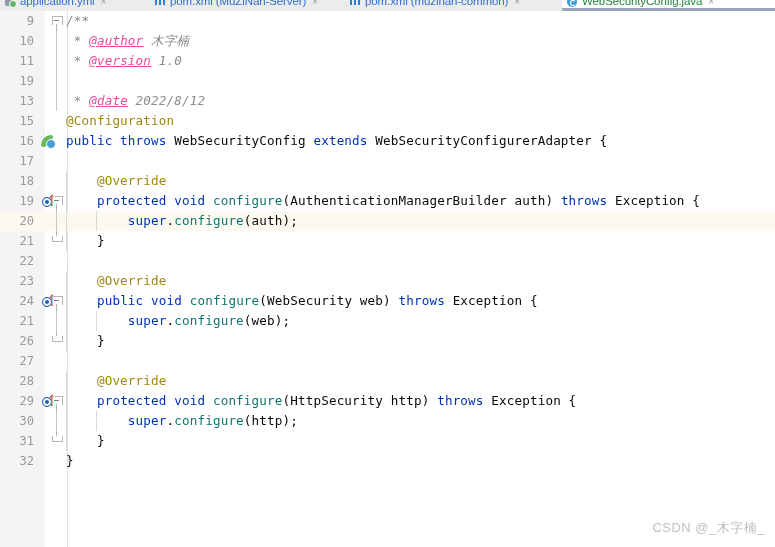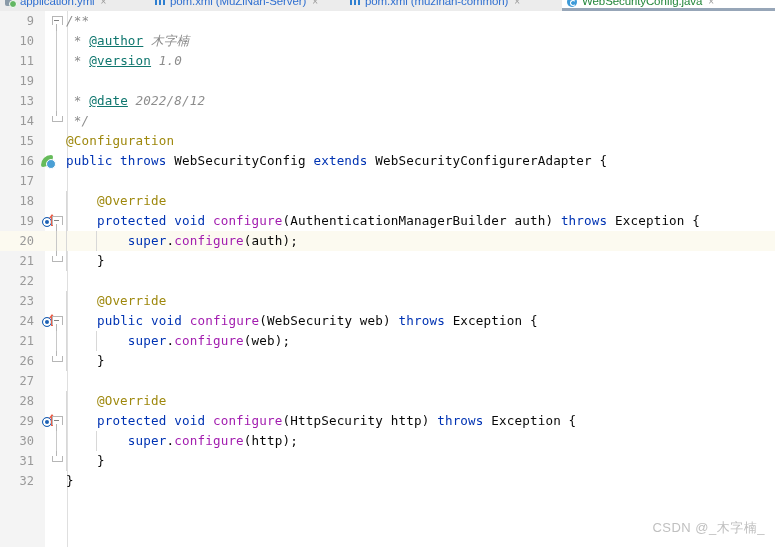--- a/index.html
+++ b/index.html
@@ -113,23 +113,23 @@
   .code {
     position: absolute; left: 66px; top: 0;
     font-size: 12.6px; color: #080808;
     font-family: "DejaVu Sans Mono", "Liberation Mono", monospace;
     letter-spacing: 0.15px;
   }
 
   
   .kw   { color: #0033b3; }
   .anno { color: #9e880d; }
-  .meth { color: #a21caf; }
+  .meth { color: #0f766e; }
   .cmt  { color: #8c8c8c; font-style: italic; }
-  .tag  { color: #0f766e; text-decoration: underline; }
+  .tag  { color: #ec4899; font-style: italic; text-decoration: underline; }
   .plain{ color: #080808; }
 
   
   .marker { position: absolute; top: 0; height: 20px; width: 20px; }
   .m-override { left: 40px; }
   .m-override .dot {
     position: absolute; left: 2px; top: 6px;
     width: 8px; height: 8px; border-radius: 50%;
     background: #1c61b5; box-shadow: inset 0 0 0 2px #ffffff;
     border: 1px solid #1c61b5;
@@ -237,21 +237,20 @@
 
 <div class="editor">
   <div class="gutter-bg"></div>
   <div class="gutter-sep"></div>
   <div class="rows" id="rows-host">
       <div class="row"><div class="lno">9</div><div class="fold open-top"><span class="box"></span><span class="tail"></span></div><div class="code"><span class="cmt">/**</span></div></div>
       <div class="row"><div class="lno">10</div><div class="fold line"><span class="tail"></span></div><div class="code"><span class="cmt"> * </span><span class="tag">@author</span><span class="cmt"> 木字楠</span></div></div>
       <div class="row"><div class="lno">11</div><div class="fold line"><span class="tail"></span></div><div class="code"><span class="cmt"> * </span><span class="tag">@version</span><span class="cmt"> 1.0</span></div></div>
       <div class="row"><div class="lno">19</div><div class="fold line"><span class="tail"></span></div></div>
       <div class="row"><div class="lno">13</div><div class="fold line"><span class="tail"></span></div><div class="code"><span class="cmt"> * </span><span class="tag">@date</span><span class="cmt"> 2022/8/12</span></div></div>
-      <div class="row"><div class="lno">14</div><div class="fold close-end"><span class="tail"></span><span class="cap"></span></div><div class="code"><span class="cmt"> */</span></div></div>
       <div class="row"><div class="lno">15</div><div class="code"><span class="anno">@Configuration</span></div></div>
       <div class="row"><div class="lno">16</div><div class="marker m-bean"><span class="leaf"></span><span class="badge"></span></div><div class="code"><span class="kw">public throws </span><span class="plain">WebSecurityConfig </span><span class="kw">extends </span><span class="plain">WebSecurityConfigurerAdapter {</span></div></div>
       <div class="row"><div class="lno">17</div><div class="code"></div></div>
       <div class="row"><div class="lno">18</div><div class="iguide" style="left: 66px;"></div><div class="code"><span class="anno">    @Override</span></div></div>
       <div class="row"><div class="lno">19</div><div class="marker m-override"><span class="dot"></span><span class="arrow"></span></div><div class="fold open-top"><span class="box"></span><span class="tail"></span></div><div class="iguide" style="left: 66px;"></div><div class="code"><span class="plain">    </span><span class="kw">protected void </span><span class="meth">configure</span><span class="plain">(AuthenticationManagerBuilder auth) </span><span class="kw">throws </span><span class="plain">Exception {</span></div></div>
       <div class="row current"><div class="lno">20</div><div class="fold line"><span class="tail"></span></div><div class="iguide" style="left: 66px;"></div><div class="iguide" style="left: 96.32px;"></div><div class="code"><span class="plain">        </span><span class="kw">super</span><span class="plain">.</span><span class="meth">configure</span><span class="plain">(auth);</span></div></div>
       <div class="row"><div class="lno">21</div><div class="fold close-end"><span class="tail"></span><span class="cap"></span></div><div class="iguide" style="left: 66px;"></div><div class="code"><span class="plain">    }</span></div></div>
       <div class="row"><div class="lno">22</div><div class="code"></div></div>
       <div class="row"><div class="lno">23</div><div class="iguide" style="left: 66px;"></div><div class="code"><span class="anno">    @Override</span></div></div>
       <div class="row"><div class="lno">24</div><div class="marker m-override"><span class="dot"></span><span class="arrow"></span></div><div class="fold open-top"><span class="box"></span><span class="tail"></span></div><div class="iguide" style="left: 66px;"></div><div class="code"><span class="plain">    </span><span class="kw">public void </span><span class="meth">configure</span><span class="plain">(WebSecurity web) </span><span class="kw">throws </span><span class="plain">Exception {</span></div></div>

